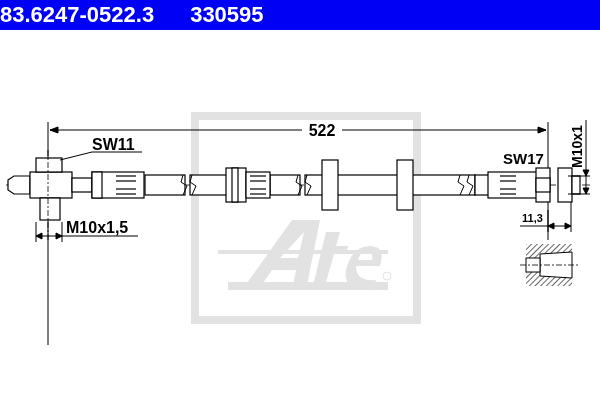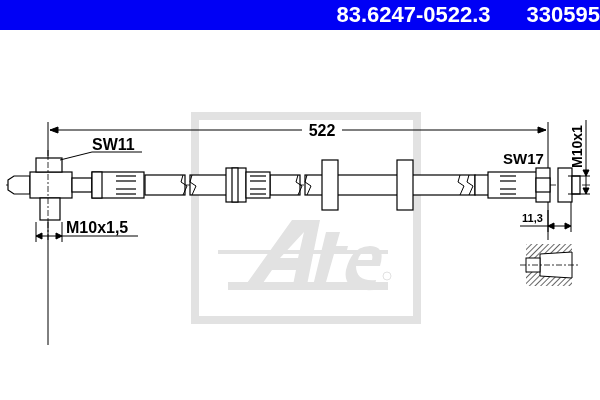--- a/index.html
+++ b/index.html
@@ -1,18 +1,18 @@
 <!DOCTYPE html>
 <html><head>
 <meta charset="utf-8">
 <style>
   html,body{margin:0;padding:0;background:#fff;}
   body{width:600px;height:400px;position:relative;overflow:hidden;font-family:"Liberation Sans",sans-serif;}
   .header{position:absolute;left:0;top:0;width:600px;height:30px;background:#0000f5;color:#fff;
-    font-weight:bold;font-size:22px;line-height:30px;text-align:right;letter-spacing:0;}
+    font-weight:bold;font-size:22px;line-height:30px;text-align:left;letter-spacing:0;}
   .header span{display:inline-block;}
   .header .gap{width:36px;}
   svg{position:absolute;left:0;top:0;}
   .lbl{font-family:"Liberation Sans",sans-serif;font-weight:bold;fill:#000;}
 </style>
 </head>
 <body>
 
 <div class="header">
   <span>83.6247-0522.3</span><span class="gap"></span><span>330595</span>

